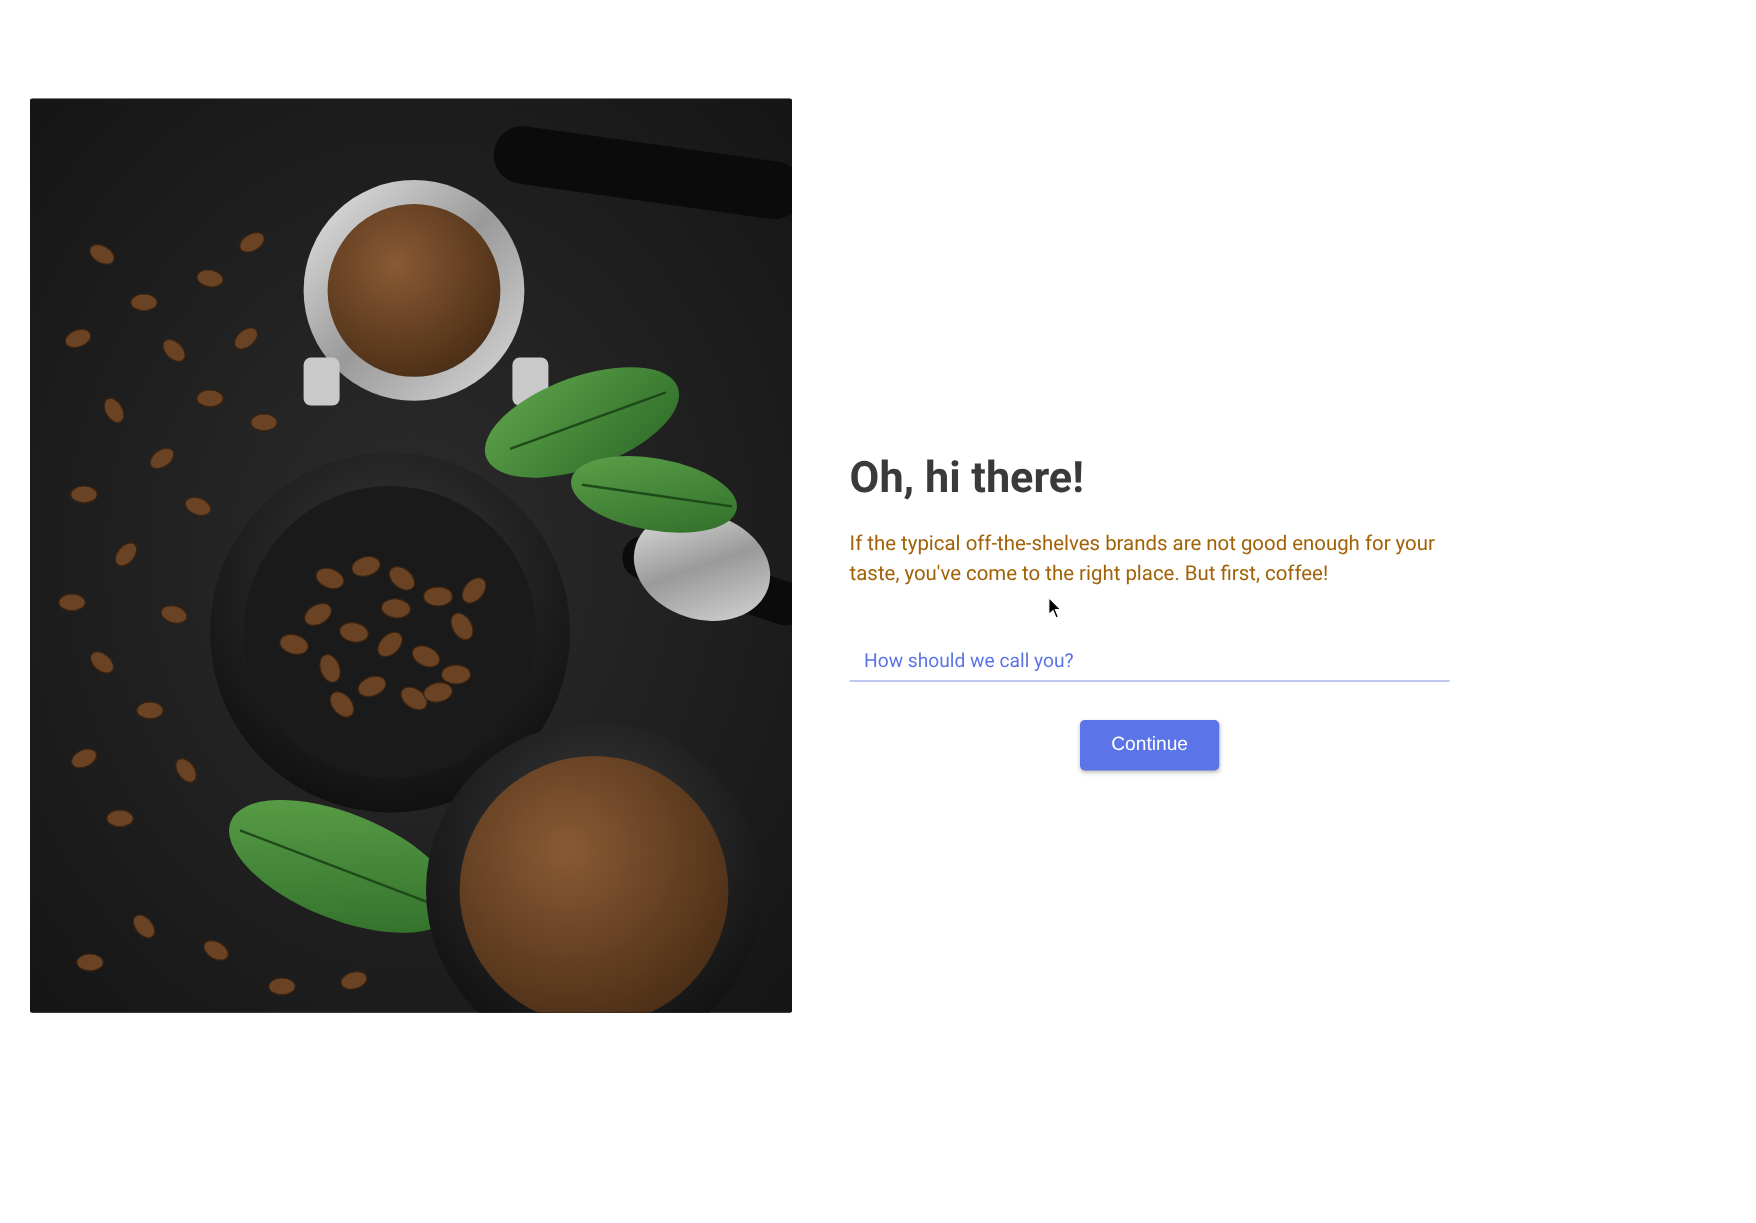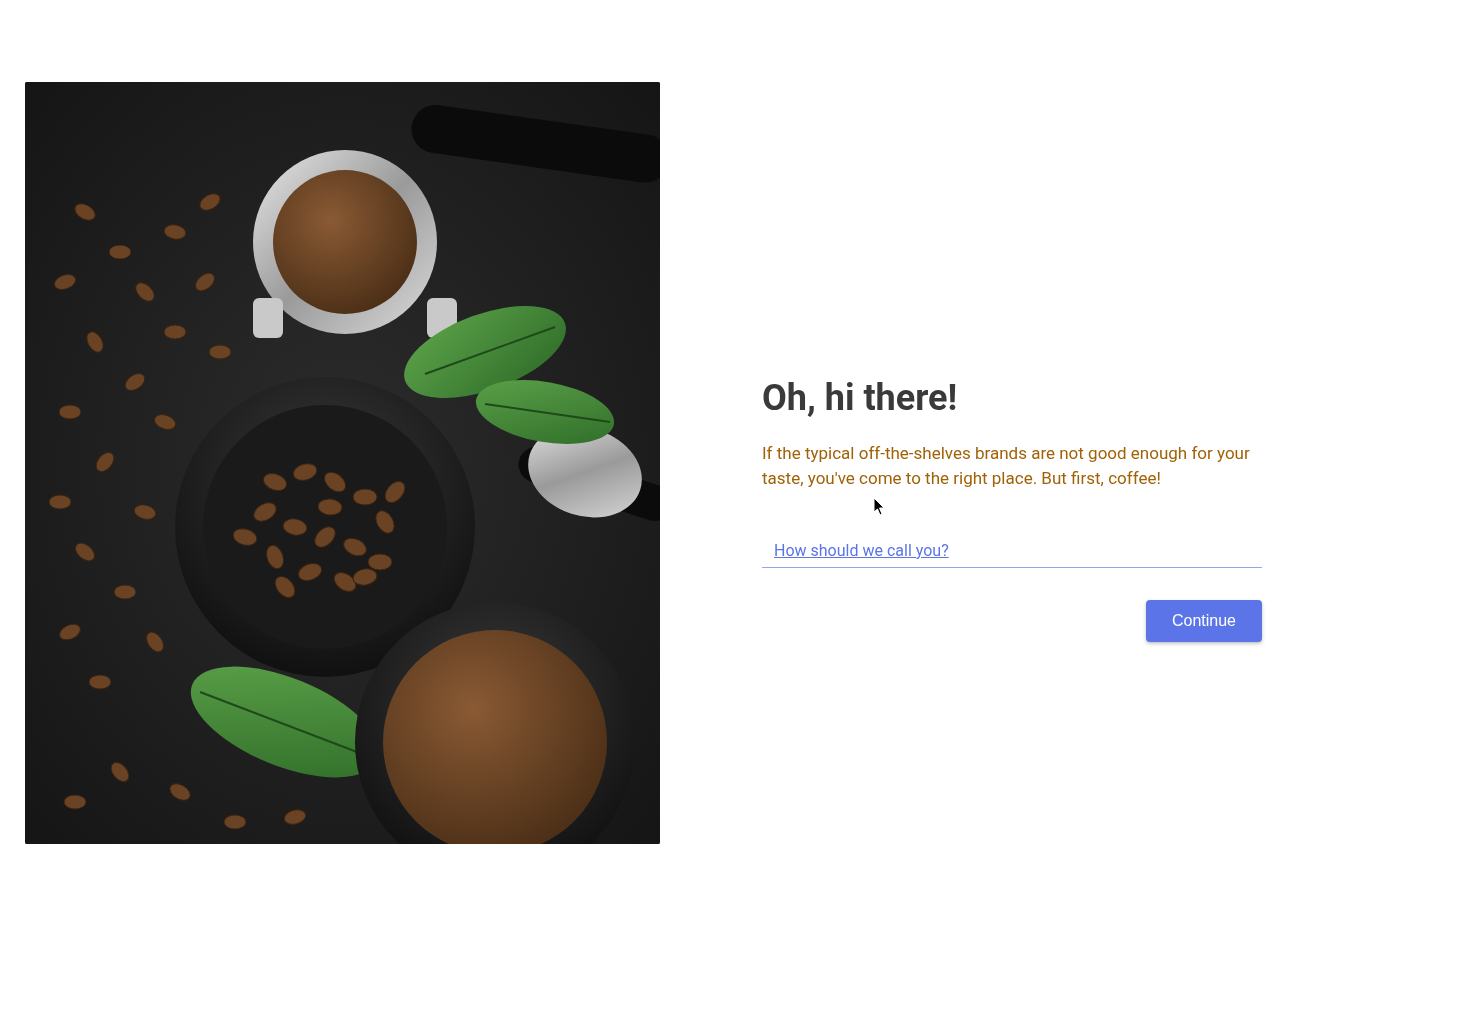--- a/index.html
+++ b/index.html
@@ -12,21 +12,21 @@
       background: #ffffff;
       width: 1463px;
       height: 1019px;
       overflow: hidden;
     }
     .layout {
       display: flex;
       width: 100%;
       height: 100%;
       padding: 82px 25px;
-      gap: 102px;
+      gap: 48px;
     }
     .hero-image {
       width: 635px;
       height: 762px;
       background: #222;
       border-radius: 2px;
       overflow: hidden;
       position: relative;
       flex-shrink: 0;
     }
@@ -58,35 +58,34 @@
       position: relative;
       margin-bottom: 32px;
     }
     .field-label {
       position: absolute;
       left: 12px;
       top: 6px;
       font-size: 16px;
       color: #5b74e8;
       pointer-events: none;
-      text-decoration: underline;
     }
     .field-input {
       width: 100%;
       border: none;
       border-bottom: 1px solid #95a3e8;
       background: transparent;
       font-size: 16px;
       padding: 6px 12px 8px 12px;
       outline: none;
       color: #333;
     }
     .actions {
       display: flex;
-      justify-content: flex-end;
+      justify-content: center;
     }
     .btn-primary {
       background: #5b74e8;
       color: #ffffff;
       border: none;
       border-radius: 4px;
       font-size: 16px;
       padding: 12px 26px;
       cursor: pointer;
       box-shadow: 0 2px 4px rgba(0,0,0,0.18), 0 1px 2px rgba(0,0,0,0.1);

